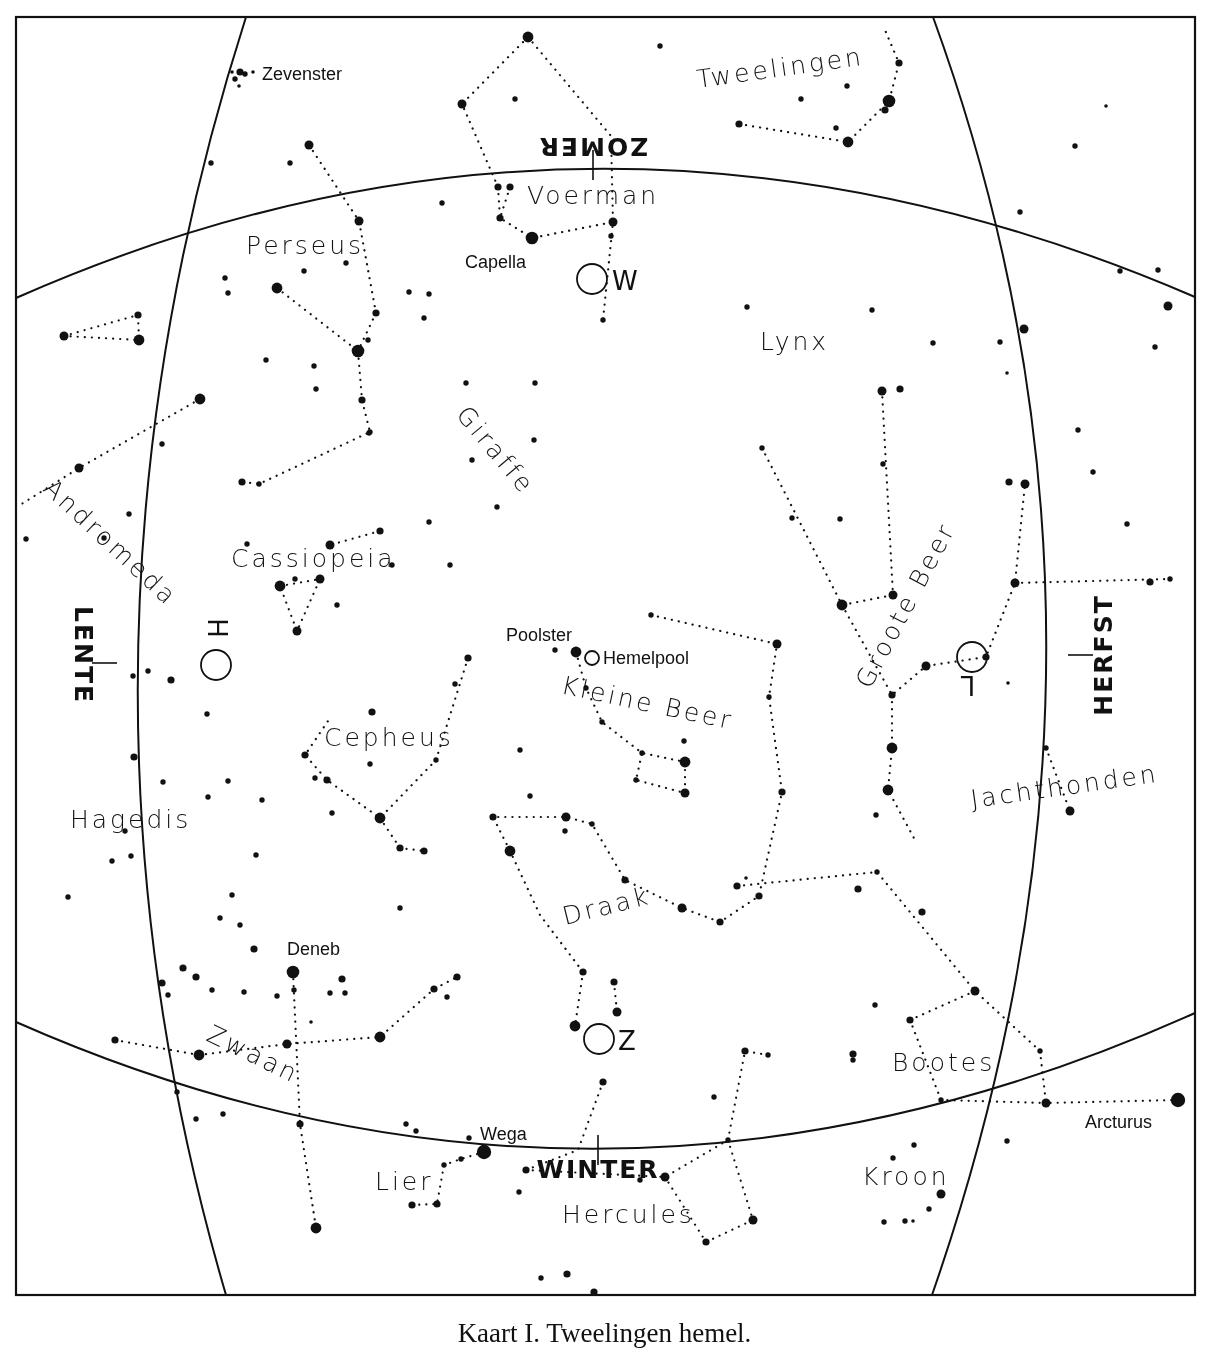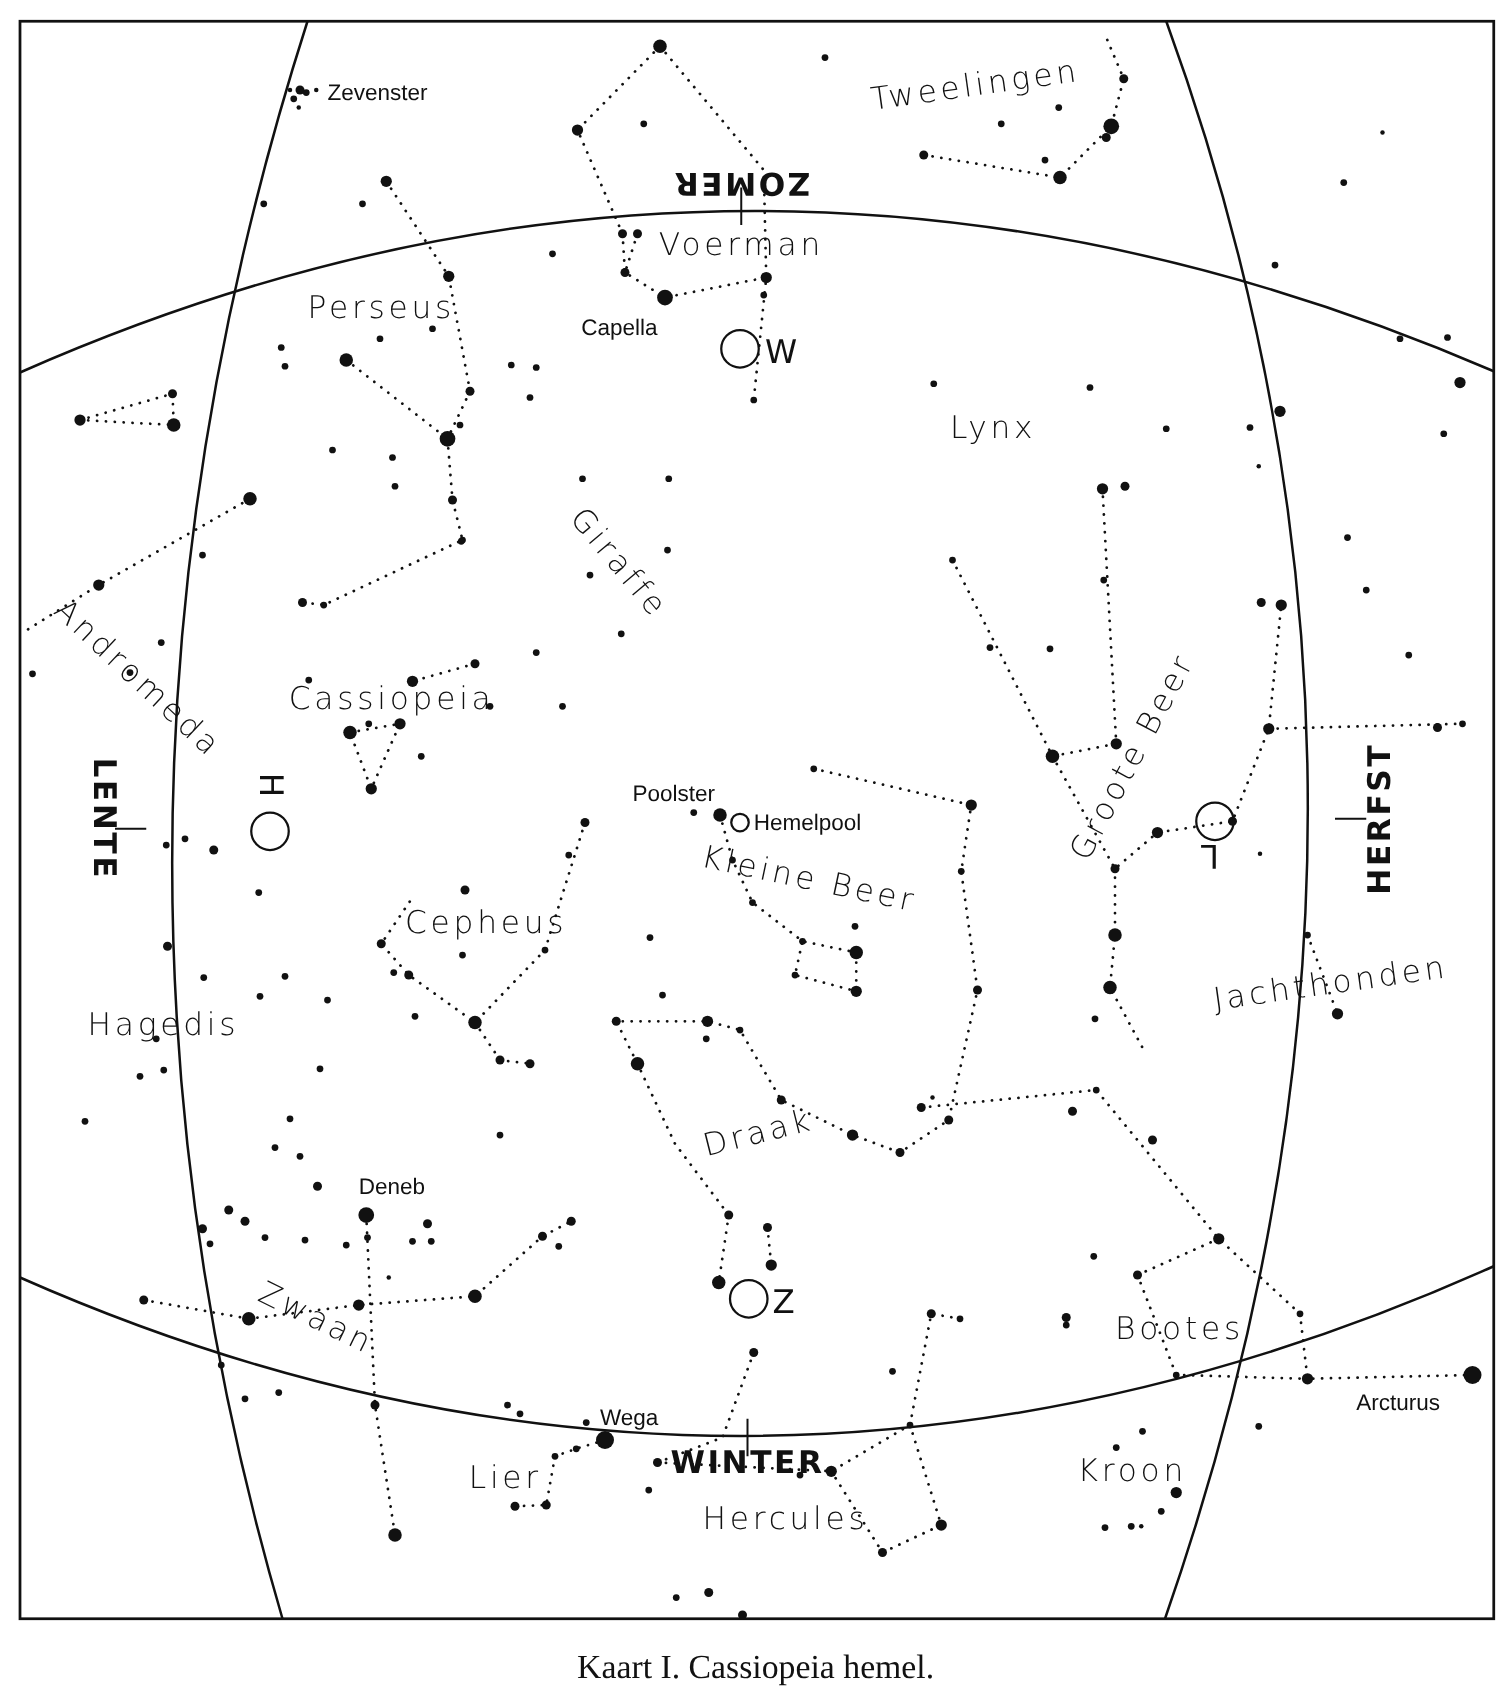--- a/index.html
+++ b/index.html
@@ -345,13 +345,13 @@
   <g id="slabels-layer">
       <text x="262" y="80" class="slabel">Zevenster</text>
       <text x="465" y="268" class="slabel">Capella</text>
       <text x="506" y="641" class="slabel">Poolster</text>
       <text x="287" y="955" class="slabel">Deneb</text>
       <text x="480" y="1140" class="slabel">Wega</text>
       <text x="1085" y="1128" class="slabel">Arcturus</text>
     </g>
 </svg>
 
-<div id="caption">Kaart I. Cassiopeia hemel.</div>
+<div id="caption">Kaart I. Tweelingen hemel.</div>
 
 </body></html>

